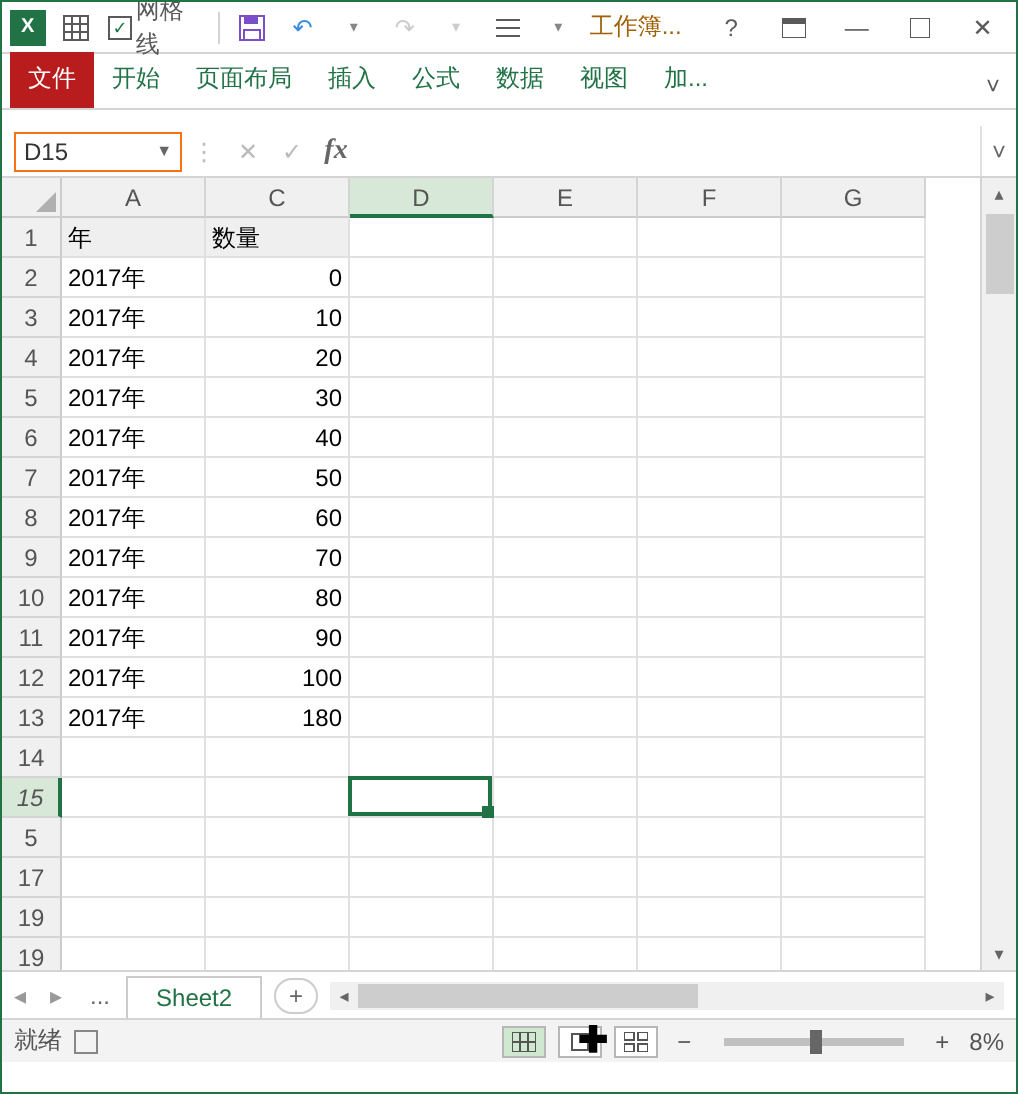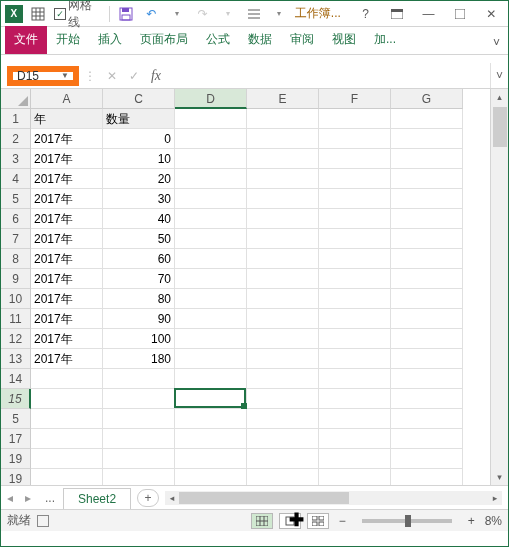--- a/index.html
+++ b/index.html
@@ -9,28 +9,28 @@
 .titlebar .xl-icon{width:18px;height:18px;background:#217346;color:#fff;display:flex;align-items:center;justify-content:center;font-size:10px;font-weight:bold;}
 .titlebar svg{display:block;}
 .qat-btn{width:20px;height:20px;display:flex;align-items:center;justify-content:center;color:#5a5a5a;}
 .titlebar .wb-title{flex:0 0 auto;color:#a16207;}
 .titlebar .spacer{flex:1;}
 .win-btn{width:26px;height:22px;display:flex;align-items:center;justify-content:center;color:#5a5a5a;}
 .chk{width:12px;height:12px;border:1px solid #5a5a5a;display:inline-flex;align-items:center;justify-content:center;font-size:9px;color:#217346;margin-right:2px;}
 
 .ribbon-tabs{height:28px;background:#fff;display:flex;align-items:flex-end;padding-left:4px;border-bottom:1px solid #d4d4d4;}
 .ribbon-tab{padding:5px 9px 6px;color:#217346;cursor:pointer;}
-.ribbon-tab.file{background:#be185d;color:#fff;}
+.ribbon-tab.file{background:#b91c1c;color:#fff;}
 .ribbon-collapse{margin-left:auto;padding:4px 8px;color:#5a5a5a;}
 
 .formula-bar{height:26px;display:flex;align-items:center;border-bottom:1px solid #d4d4d4;background:#fff;margin-top:8px;}
-.name-box{width:72px;height:20px;border:6px solid #f97316;margin-left:6px;display:flex;align-items:center;padding:0 4px;justify-content:space-between;color:#333;}
+.name-box{width:84px;height:20px;border:1px solid #f97316;margin-left:6px;display:flex;align-items:center;padding:0 4px;justify-content:space-between;color:#333;}
 .name-box .dd{font-size:8px;color:#666;}
 .fb-btn{width:22px;height:22px;display:flex;align-items:center;justify-content:center;color:#bbb;}
-.fb-btn.fx{font-style:italic;color:#666;font-family:serif;font-size:14px;}
+.fb-btn.fx{font-style:italic;color:#666;font-family:serif;font-size:14px;font-weight:bold;}
 .fb-input{flex:1;height:20px;border:none;padding:0 4px;}
 .fb-expand{width:18px;text-align:center;color:#666;border-left:1px solid #e0e0e0;height:100%;display:flex;align-items:center;justify-content:center;}
 
 .grid-wrap{position:relative;height:396px;display:flex;}
 .corner{width:30px;height:20px;background:#f0f0f0;border-right:1px solid #ccc;border-bottom:1px solid #ccc;position:relative;}
 .corner::after{content:"";position:absolute;right:2px;bottom:2px;border:5px solid transparent;border-right-color:#b0b0b0;border-bottom-color:#b0b0b0;}
 .col-headers{display:flex;height:20px;}
 .ch{width:72px;background:#f0f0f0;border-right:1px solid #d4d4d4;border-bottom:1px solid #ccc;text-align:center;color:#555;line-height:20px;}
 .ch.sel{background:#d8e8d8;border-bottom:2px solid #217346;}
 .row-headers{width:30px;}
@@ -120,25 +120,24 @@
       <svg width="10" height="10">
         <rect x="0" y="0" width="10" height="10" fill="none" stroke="#5a5a5a"></rect>
       </svg>
     </div>
   <div class="win-btn">✕</div>
 </div>
 
 <div class="ribbon-tabs">
   <div class="ribbon-tab file">文件</div>
   <div class="ribbon-tab">开始</div>
+  <div class="ribbon-tab">页面布局</div>
   <div class="ribbon-tab">插入</div>
-  <div class="ribbon-tab">页面布局</div>
   <div class="ribbon-tab">公式</div>
   <div class="ribbon-tab">数据</div>
-  <div class="ribbon-tab">审阅</div>
   <div class="ribbon-tab">视图</div>
   <div class="ribbon-tab">加...</div>
   <div class="ribbon-collapse">˅</div>
 </div>
 
 <div class="formula-bar">
   <div class="name-box">
       <span>D15</span>
       <span class="dd">▼</span>
     </div>

